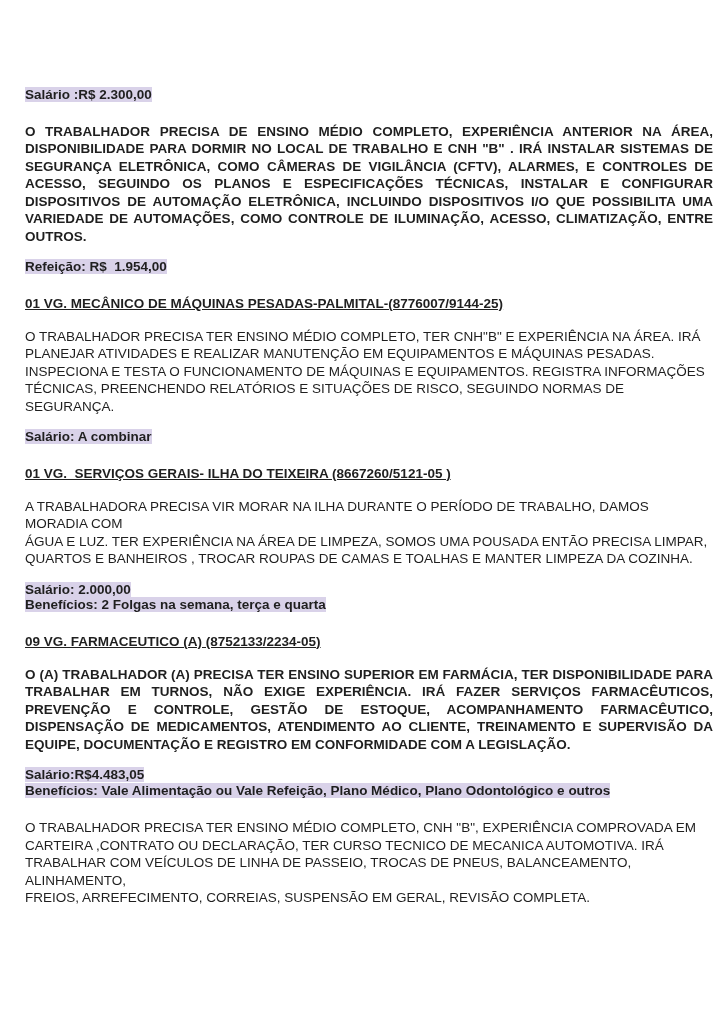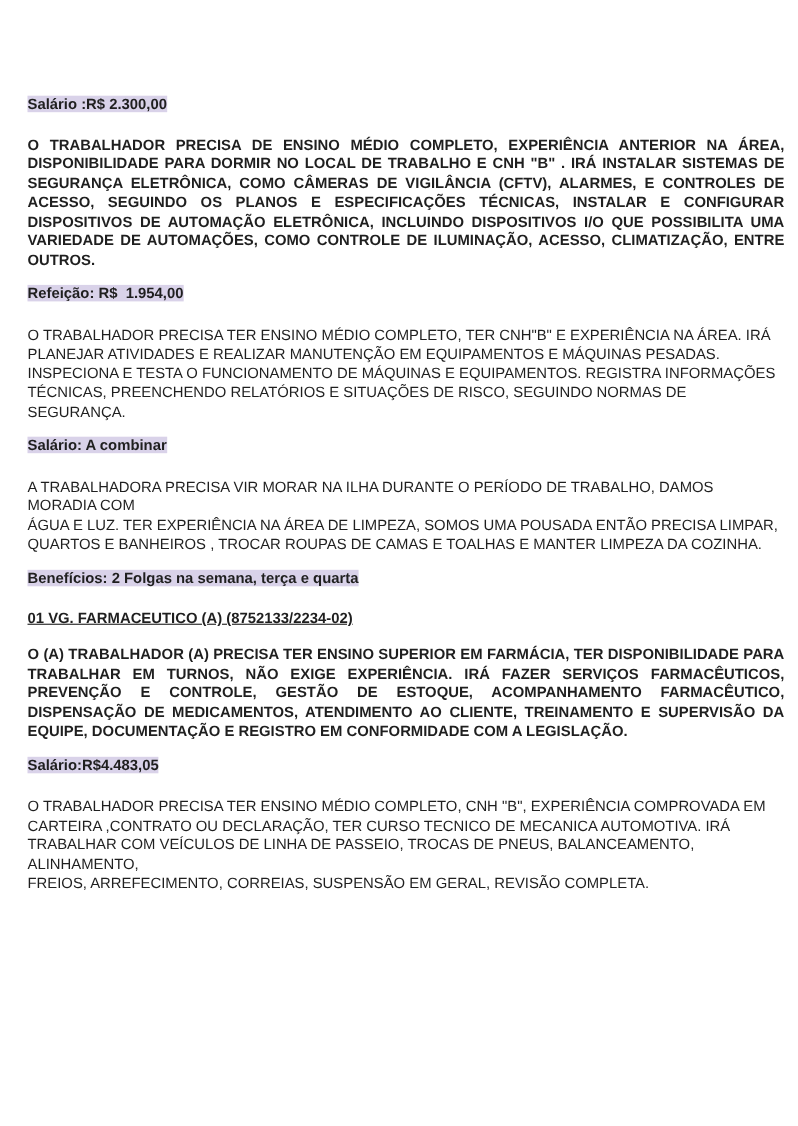--- a/index.html
+++ b/index.html
@@ -52,43 +52,47 @@
   </div>
 
   <section class="job">
     <p class="desc justify">O TRABALHADOR PRECISA DE ENSINO MÉDIO COMPLETO, EXPERIÊNCIA ANTERIOR NA ÁREA, DISPONIBILIDADE PARA DORMIR NO LOCAL DE TRABALHO E CNH "B" . IRÁ INSTALAR SISTEMAS DE SEGURANÇA ELETRÔNICA, COMO CÂMERAS DE VIGILÂNCIA (CFTV), ALARMES, E CONTROLES DE ACESSO, SEGUINDO OS PLANOS E ESPECIFICAÇÕES TÉCNICAS, INSTALAR E CONFIGURAR DISPOSITIVOS DE AUTOMAÇÃO ELETRÔNICA, INCLUINDO DISPOSITIVOS I/O QUE POSSIBILITA UMA VARIEDADE DE AUTOMAÇÕES, COMO CONTROLE DE ILUMINAÇÃO, ACESSO, CLIMATIZAÇÃO, ENTRE OUTROS.</p>
     <div class="salary-block">
       <p class="line"><span class="hl">Refeição: R$  1.954,00</span></p>
     </div>
   </section>
 
   <section class="job">
+    <h2 class="title"><span class="u">01 VG. MECÂNICO DE MÁQUINAS PESADAS-PALMITAL-(8776007/9144-25)</span></h2>
     <p class="desc">O TRABALHADOR PRECISA TER ENSINO MÉDIO COMPLETO, TER CNH"B" E EXPERIÊNCIA NA ÁREA. IRÁ
 PLANEJAR ATIVIDADES E REALIZAR MANUTENÇÃO EM EQUIPAMENTOS E MÁQUINAS PESADAS.
 INSPECIONA E TESTA O FUNCIONAMENTO DE MÁQUINAS E EQUIPAMENTOS. REGISTRA INFORMAÇÕES
 TÉCNICAS, PREENCHENDO RELATÓRIOS E SITUAÇÕES DE RISCO, SEGUINDO NORMAS DE SEGURANÇA.</p>
     <div class="salary-block">
       <p class="line"><span class="hl">Salário: A combinar</span></p>
     </div>
   </section>
 
   <section class="job">
+    <h2 class="title"><span class="u">01 VG.  SERVIÇOS GERAIS- ILHA DO TEIXEIRA (8667260/5121-05 )</span></h2>
     <p class="desc">A TRABALHADORA PRECISA VIR MORAR NA ILHA DURANTE O PERÍODO DE TRABALHO, DAMOS MORADIA COM
 ÁGUA E LUZ. TER EXPERIÊNCIA NA ÁREA DE LIMPEZA, SOMOS UMA POUSADA ENTÃO PRECISA LIMPAR,
 QUARTOS E BANHEIROS , TROCAR ROUPAS DE CAMAS E TOALHAS E MANTER LIMPEZA DA COZINHA.</p>
     <div class="salary-block">
+      <p class="line"><span class="hl">Salário: 2.000,00</span></p>
       <p class="line"><span class="hl">Benefícios: 2 Folgas na semana, terça e quarta</span></p>
     </div>
   </section>
 
   <section class="job">
-    <h2 class="title"><span class="u">01 VG. FARMACEUTICO (A) (8752133/2234-02)</span></h2>
+    <h2 class="title"><span class="u">09 VG. FARMACEUTICO (A) (8752133/2234-05)</span></h2>
     <p class="desc justify">O (A) TRABALHADOR (A) PRECISA TER ENSINO SUPERIOR EM FARMÁCIA, TER DISPONIBILIDADE PARA TRABALHAR EM TURNOS, NÃO EXIGE EXPERIÊNCIA. IRÁ FAZER SERVIÇOS FARMACÊUTICOS, PREVENÇÃO E CONTROLE, GESTÃO DE ESTOQUE, ACOMPANHAMENTO FARMACÊUTICO, DISPENSAÇÃO DE MEDICAMENTOS, ATENDIMENTO AO CLIENTE, TREINAMENTO E SUPERVISÃO DA EQUIPE, DOCUMENTAÇÃO E REGISTRO EM CONFORMIDADE COM A LEGISLAÇÃO.</p>
     <div class="salary-block">
       <p class="line"><span class="hl">Salário:R$4.483,05</span></p>
+      <p class="line"><span class="hl">Benefícios: Vale Alimentação ou Vale Refeição, Plano Médico, Plano Odontológico e outros</span></p>
     </div>
   </section>
 
   <section class="job">
     <p class="desc">O TRABALHADOR PRECISA TER ENSINO MÉDIO COMPLETO, CNH "B", EXPERIÊNCIA COMPROVADA EM
 CARTEIRA ,CONTRATO OU DECLARAÇÃO, TER CURSO TECNICO DE MECANICA AUTOMOTIVA. IRÁ
 TRABALHAR COM VEÍCULOS DE LINHA DE PASSEIO, TROCAS DE PNEUS, BALANCEAMENTO, ALINHAMENTO,
 FREIOS, ARREFECIMENTO, CORREIAS, SUSPENSÃO EM GERAL, REVISÃO COMPLETA.</p>
   </section>
 

